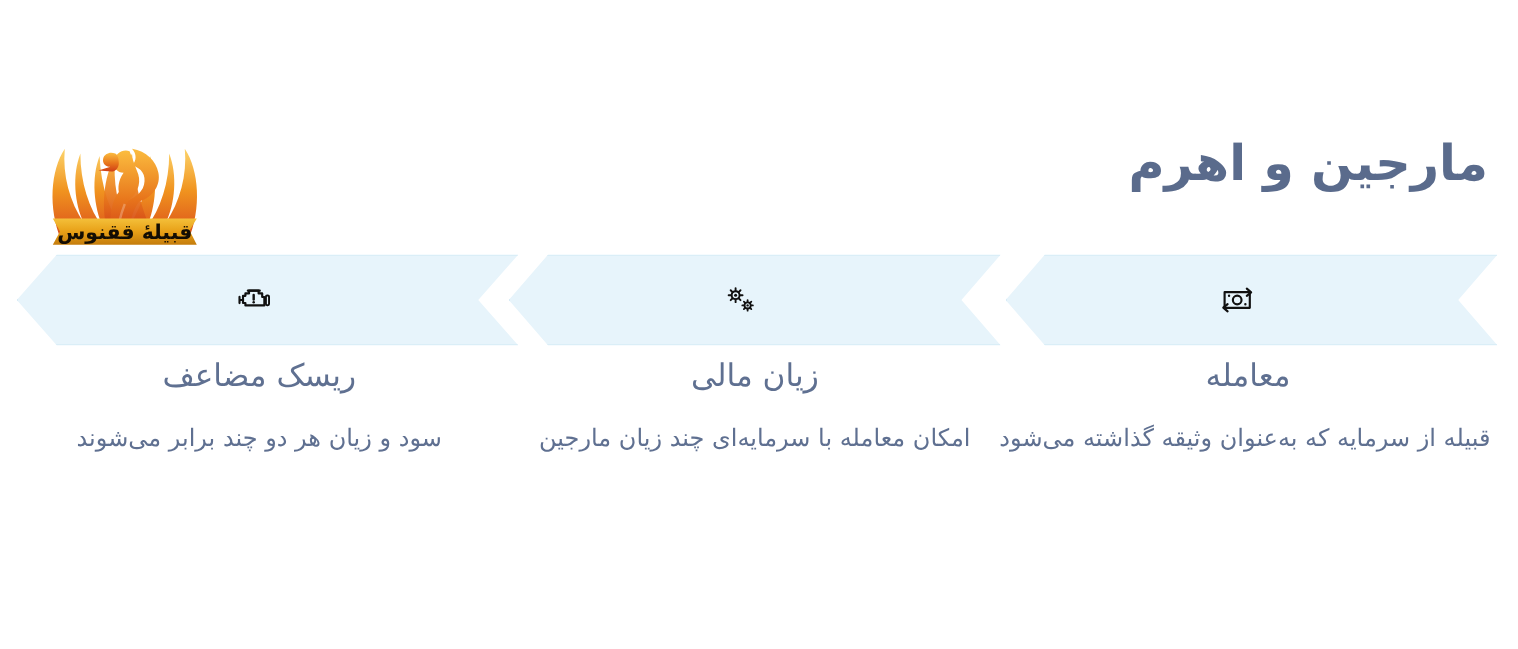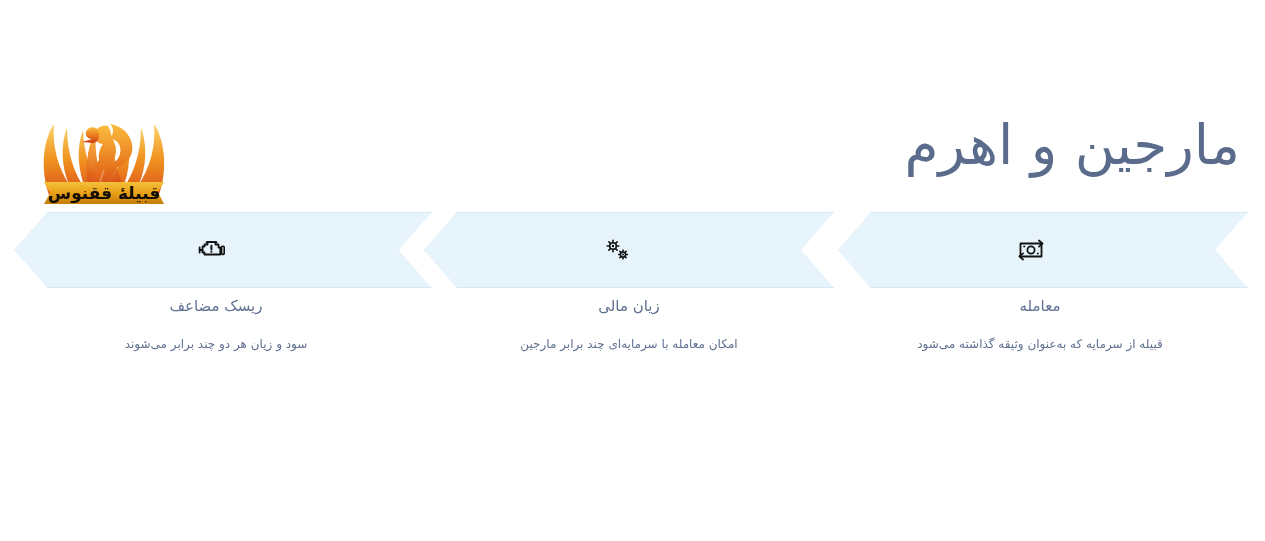--- a/index.html
+++ b/index.html
@@ -38,24 +38,24 @@
     top: 82px;
     width: 132px;
     height: 126px;
   }
   .logo svg { display: block; width: 132px; height: 126px; }
 
   .page-title {
     position: absolute;
     right: 25px;
     top: 112px;
-    font-size: 55px;
+    font-size: 41px;
     line-height: 1.2;
     color: #5a6b8c;
-    font-weight: 400;
+    font-weight: 700;
     letter-spacing: 0;
     direction: rtl;
     white-space: nowrap;
   }
 
   
   .band {
     position: absolute;
     top: 212px;
     left: 0;
@@ -114,29 +114,29 @@
     position: absolute;
     top: 0;
     text-align: center;
     direction: rtl;
   }
   .col-1 { left: 838px; width: 404px; }   
   .col-2 { left: 424px; width: 410px; }
   .col-3 { left: 14px;  width: 404px; }
 
   .col-title {
-    font-size: 15px;
+    font-size: 26px;
     color: #5f7091;
     font-weight: 400;
     line-height: 1.4;
     margin: 0 0 18px 0;
     white-space: nowrap;
   }
   .col-desc {
-    font-size: 12px;
+    font-size: 20px;
     color: #5f7091;
     font-weight: 400;
     line-height: 1.5;
     margin: 0;
     white-space: nowrap;
   }
 </style>
 </head>
 <body>
 
@@ -237,21 +237,21 @@
 
   <div class="cols">
 
     <div class="col col-1">
       <p class="col-title">معامله</p>
       <p class="col-desc">قبیله از سرمایه که به‌عنوان وثیقه گذاشته می‌شود</p>
     </div>
 
     <div class="col col-2">
       <p class="col-title">زیان مالی</p>
-      <p class="col-desc">امکان معامله با سرمایه‌ای چند برابر مارجین</p>
+      <p class="col-desc">امکان معامله با سرمایه‌ای چند زیان مارجین</p>
     </div>
 
     <div class="col col-3">
       <p class="col-title">ریسک مضاعف</p>
       <p class="col-desc">سود و زیان هر دو چند برابر می‌شوند</p>
     </div>
   </div>
 
 </div>
 

